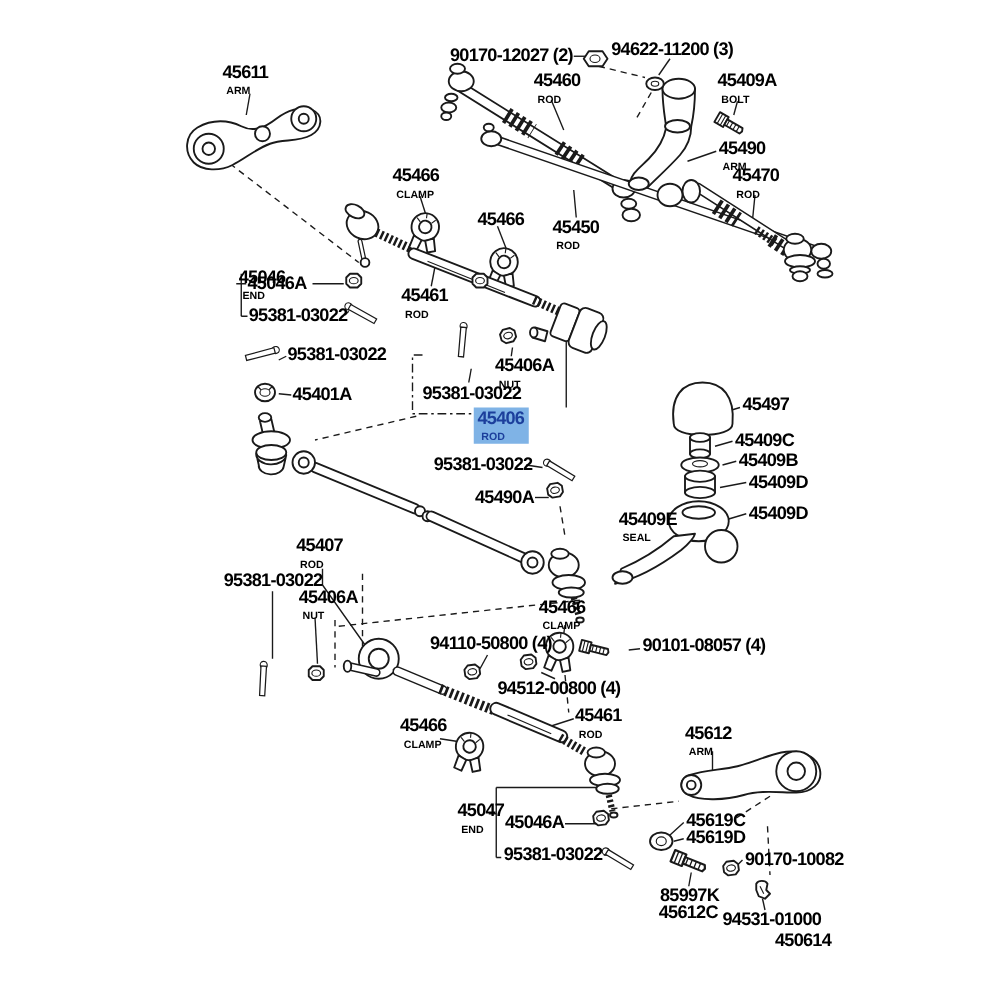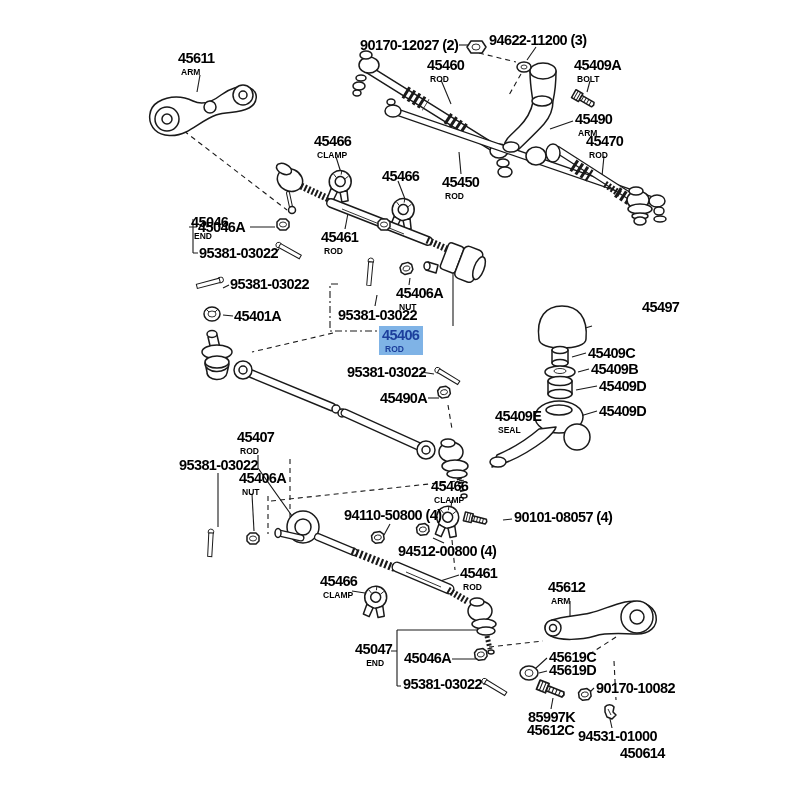--- a/index.html
+++ b/index.html
@@ -323,37 +323,37 @@
       <div class="lbl" style="left: 198px; top: 220px;"><span>45046A</span></div>
       <div class="lbl" style="left: 199px; top: 246px;"><span>95381-03022</span></div>
       <div class="lbl" style="left: 321px; top: 230px;"><span>45461</span><span class="sub">ROD</span></div>
       <div class="lbl" style="left: 230px; top: 277px;"><span>95381-03022</span></div>
       <div class="lbl" style="left: 234px; top: 309px; text-align: right;"><span>45401A</span></div>
       <div class="lbl" style="left: 396px; top: 286px;"><span>45406A</span><span class="sub">NUT</span></div>
       <div class="lbl" style="left: 338px; top: 308px;"><span>95381-03022</span></div>
       <div class="lbl hl" style="left: 382px; top: 328px;"><span>45406</span><span class="sub">ROD</span></div>
       <div class="lbl" style="left: 347px; top: 365px;"><span>95381-03022</span></div>
       <div class="lbl" style="left: 380px; top: 391px; text-align: right;"><span>45490A</span></div>
-      <div class="lbl" style="left: 594px; top: 300px; margin-left: 48px;"><span>45497</span></div>
+      <div class="lbl" style="left: 594px; top: 317px;"><span>45497</span></div>
       <div class="lbl" style="left: 588px; top: 346px;"><span>45409C</span></div>
       <div class="lbl" style="left: 591px; top: 362px;"><span>45409B</span></div>
       <div class="lbl" style="left: 599px; top: 379px;"><span>45409D</span></div>
       <div class="lbl" style="left: 599px; top: 404px;"><span>45409D</span></div>
       <div class="lbl" style="left: 495px; top: 409px;"><span>45409E</span><span class="sub">SEAL</span></div>
       <div class="lbl" style="left: 237px; top: 430px;"><span>45407</span><span class="sub">ROD</span></div>
       <div class="lbl" style="left: 179px; top: 458px;"><span>95381-03022</span></div>
       <div class="lbl" style="left: 239px; top: 471px;"><span>45406A</span><span class="sub">NUT</span></div>
       <div class="lbl" style="left: 344px; top: 508px;"><span>94110-50800 (4)</span></div>
       <div class="lbl" style="left: 431px; top: 479px;"><span>45466</span><span class="sub">CLAMP</span></div>
       <div class="lbl" style="left: 514px; top: 510px;"><span>90101-08057 (4)</span></div>
       <div class="lbl" style="left: 398px; top: 544px;"><span>94512-00800 (4)</span></div>
       <div class="lbl" style="left: 460px; top: 566px;"><span>45461</span><span class="sub">ROD</span></div>
       <div class="lbl" style="left: 548px; top: 580px;"><span>45612</span><span class="sub">ARM</span></div>
       <div class="lbl" style="left: 320px; top: 574px;"><span>45466</span><span class="sub">CLAMP</span></div>
-      <div class="lbl" style="left: 355px; top: 642px; text-align: center;"><span>45047</span><span class="sub">END</span></div>
+      <div class="lbl" style="left: 366px; top: 642px;"><span>45047</span><span class="sub">END</span></div>
       <div class="lbl" style="left: 404px; top: 651px;"><span>45046A</span></div>
       <div class="lbl" style="left: 403px; top: 677px;"><span>95381-03022</span></div>
       <div class="lbl" style="left: 549px; top: 650px;"><span>45619C</span></div>
       <div class="lbl" style="left: 549px; top: 663px;"><span>45619D</span></div>
       <div class="lbl" style="left: 596px; top: 681px;"><span>90170-10082</span></div>
       <div class="lbl" style="left: 528px; top: 710px;"><span>85997K</span></div>
       <div class="lbl" style="left: 527px; top: 723px; text-align: center;"><span>45612C</span></div>
       <div class="lbl" style="left: 578px; top: 729px;"><span>94531-01000</span></div>
       <div class="lbl" style="left: 620px; top: 746px;"><span>450614</span></div>
     </div>

